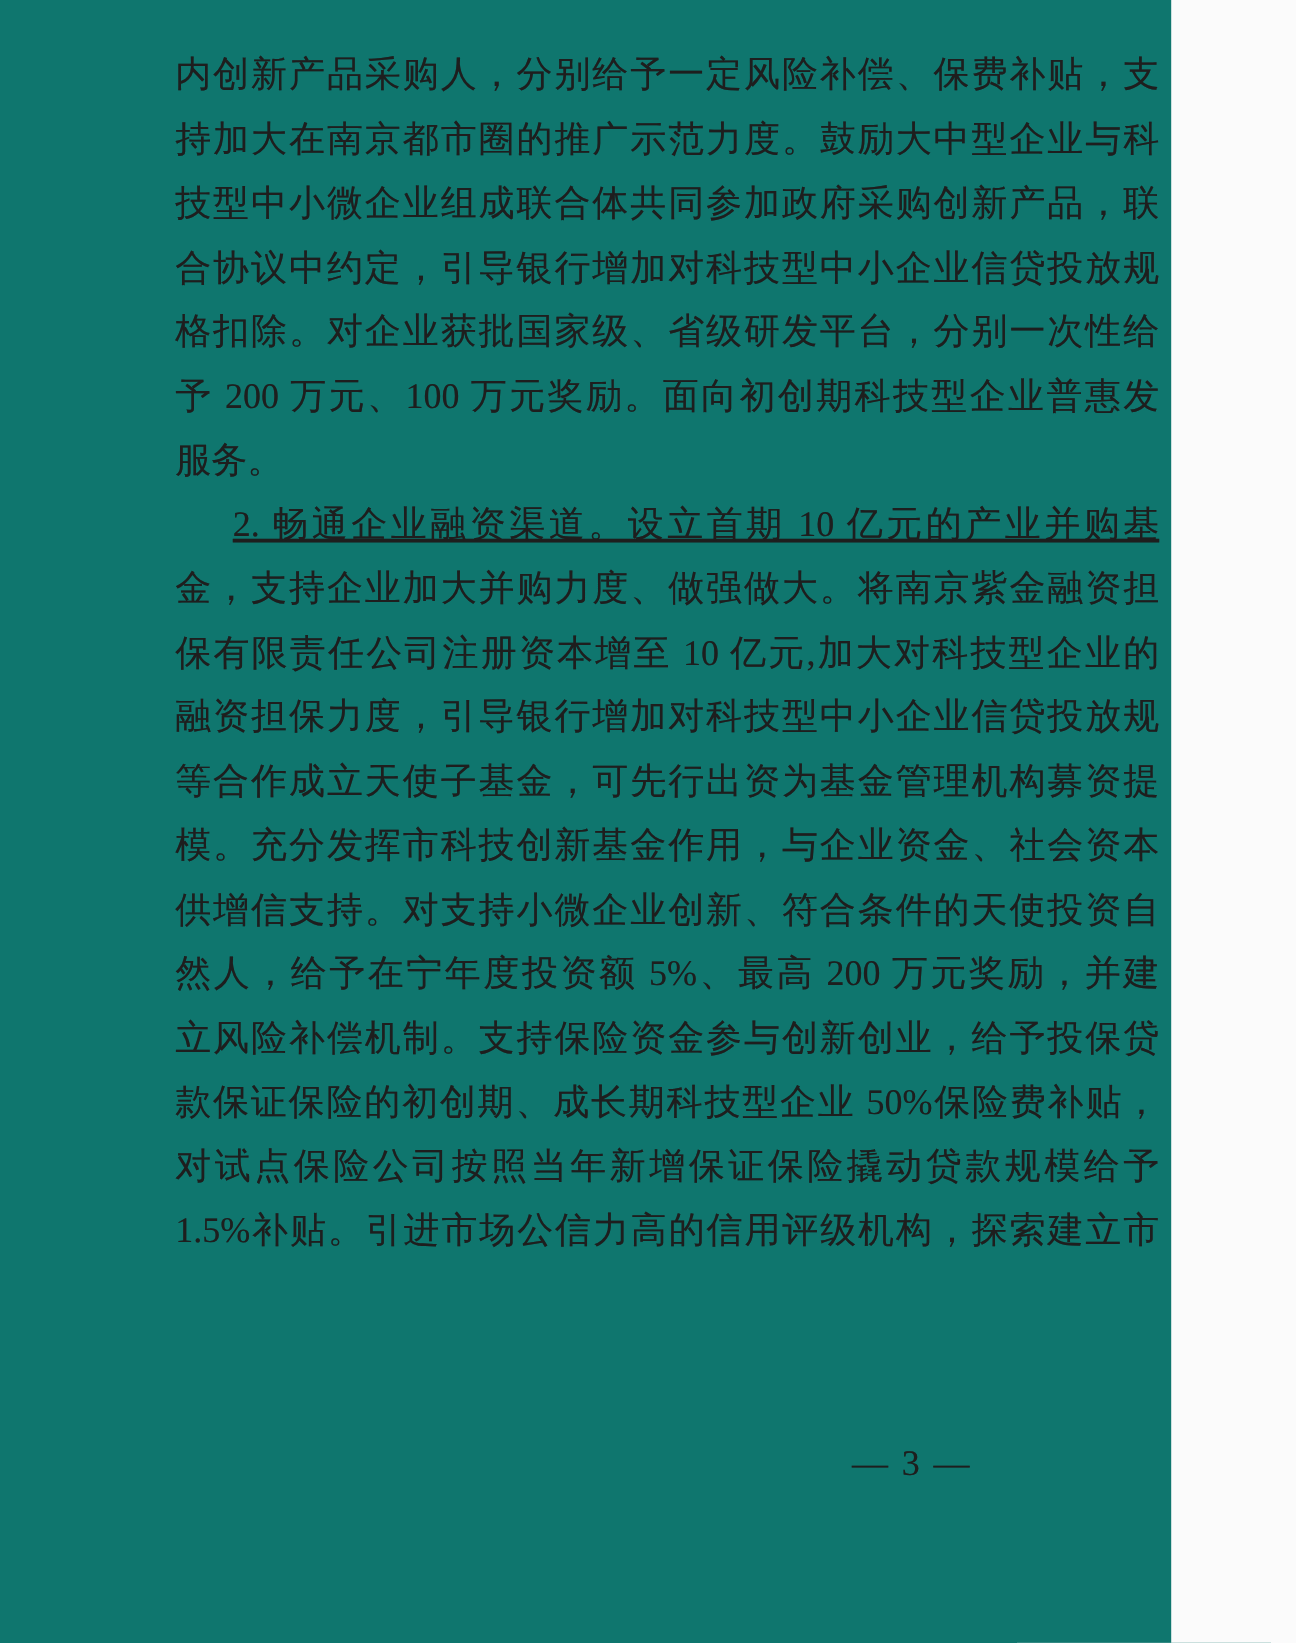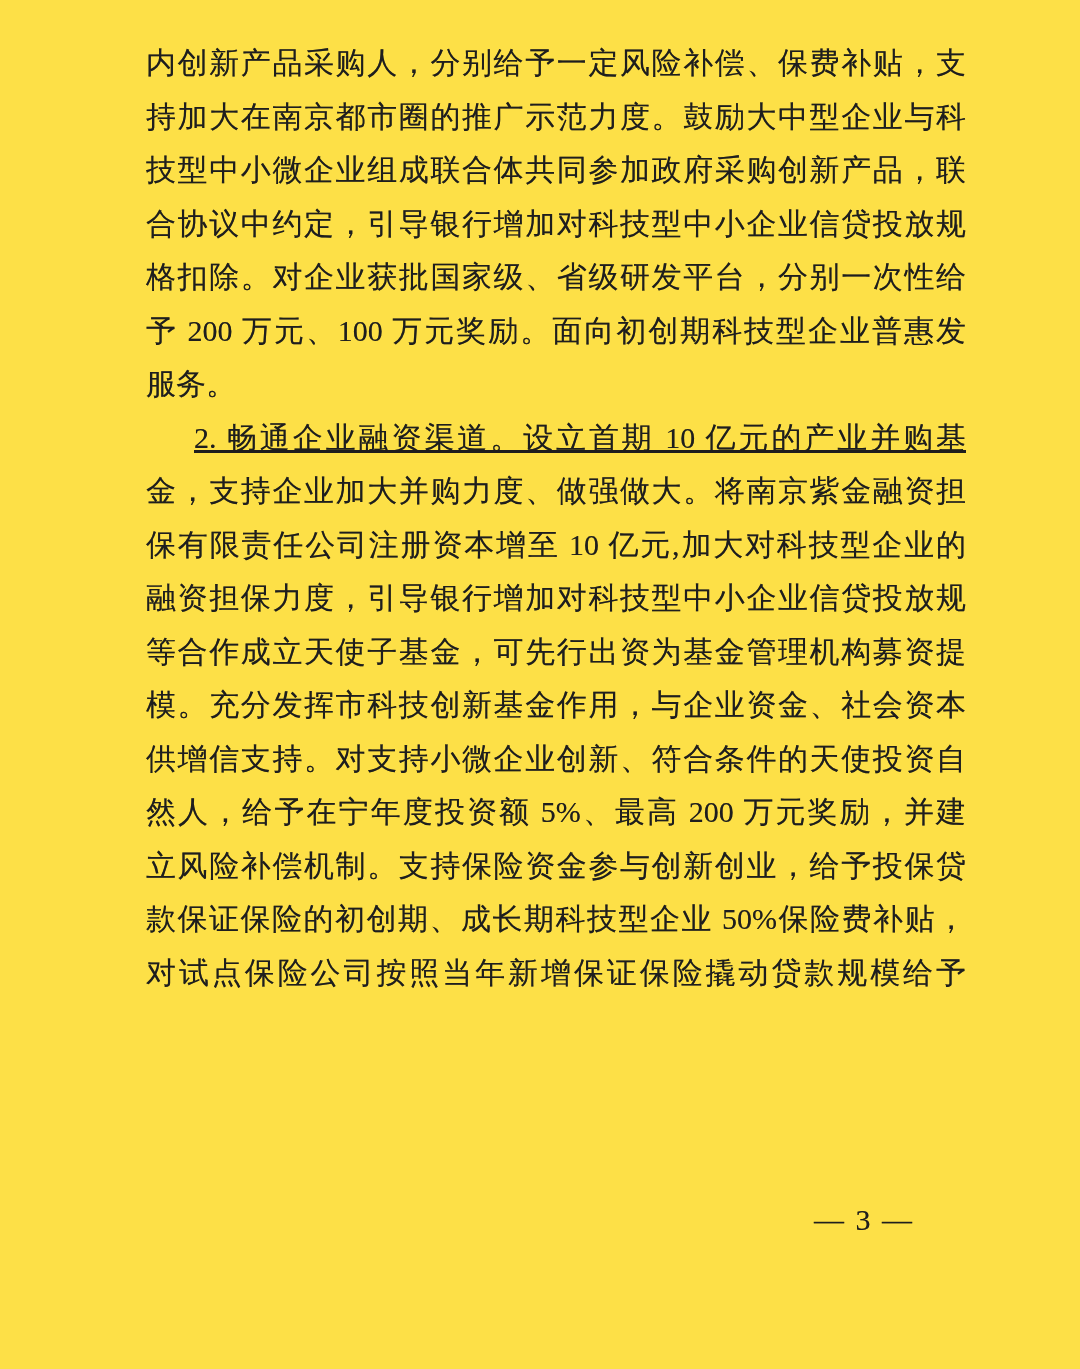--- a/index.html
+++ b/index.html
@@ -9,23 +9,23 @@
   body {
     width: 1080px;
     height: 1369px;
     background: #fbfbfb;
     font-family: "Liberation Serif", "DejaVu Serif", serif;
     color: #1d1d1d;
     overflow: hidden;
   }
   .page {
     position: relative;
-    width: 1080px;
+    width: 976px;
     height: 1369px;
-    background: #fde047;
+    background: #0f766e;
   }
   .text-block {
     position: absolute;
     left: 146px;
     top: 36px;
     width: 820px;
   }
   .line {
     font-size: 30px;
     line-height: 53.5px;
@@ -76,15 +76,16 @@
       <div class="line fill">金，支持企业加大并购力度、做强做大。将南京紫金融资担</div>
       <div class="line fill">保有限责任公司注册资本增至 10 亿元,加大对科技型企业的</div>
       <div class="line fill">融资担保力度，引导银行增加对科技型中小企业信贷投放规</div>
       <div class="line fill">等合作成立天使子基金，可先行出资为基金管理机构募资提</div>
       <div class="line fill">模。充分发挥市科技创新基金作用，与企业资金、社会资本</div>
       <div class="line fill">供增信支持。对支持小微企业创新、符合条件的天使投资自</div>
       <div class="line fill">然人，给予在宁年度投资额 5%、最高 200 万元奖励，并建</div>
       <div class="line fill">立风险补偿机制。支持保险资金参与创新创业，给予投保贷</div>
       <div class="line fill">款保证保险的初创期、成长期科技型企业 50%保险费补贴，</div>
       <div class="line fill">对试点保险公司按照当年新增保证保险撬动贷款规模给予</div>
+      <div class="line fill">1.5%补贴。引进市场公信力高的信用评级机构，探索建立市</div>
     </div>
   <div class="page-number">— 3 —</div>
 </div>
 
 </body></html>

